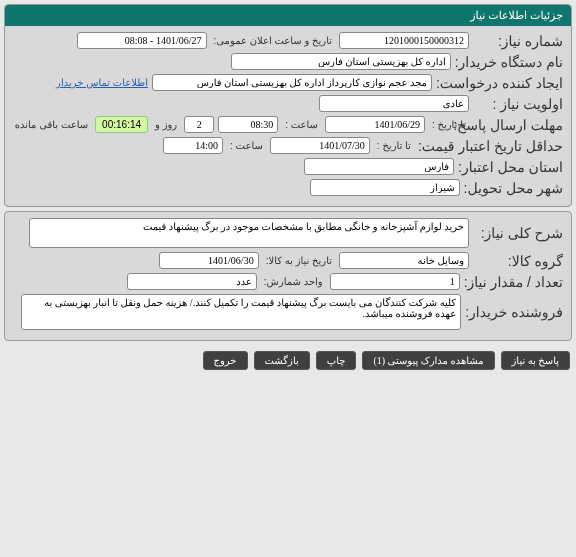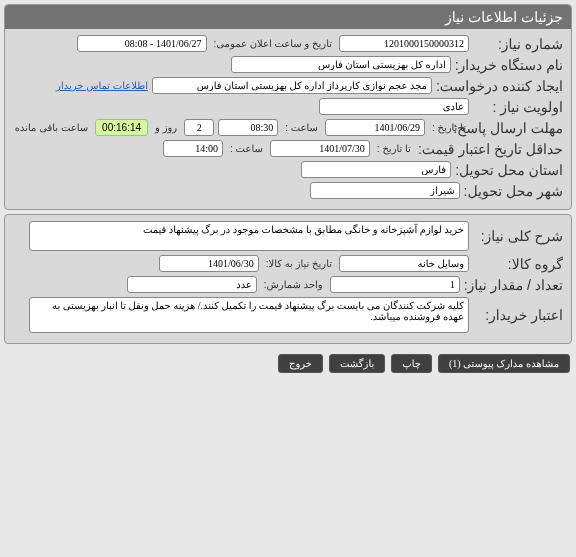--- a/index.html
+++ b/index.html
@@ -12,25 +12,25 @@
   height: 557px;
   overflow: hidden;
 }
 .panel {
   background: #d9d9d9;
   border: 1px solid #999;
   border-radius: 4px;
   margin: 4px;
 }
 .panel-header {
-  background: #737373;
+  background: #0f766e;
   color: #fff;
   padding: 4px 8px;
   border-radius: 4px 4px 0 0;
-  font-size: 14px;
+  font-size: 11px;
 }
 .panel-body {
   padding: 6px 8px;
 }
 .row {
   display: flex;
   align-items: center;
   margin-bottom: 4px;
   gap: 4px;
 }
@@ -137,21 +137,21 @@
 
     <div class="row">
       <span class="label">حداقل تاریخ اعتبار قیمت:</span>
       <span class="label-sm">تا تاریخ :</span>
       <input type="text" class="w100" value="1401/07/30" style="">
       <span class="label-sm">ساعت :</span>
       <input type="text" class="w60" value="14:00" style="">
     </div>
 
     <div class="row">
-      <span class="label">استان محل تحویل:</span>
+      <span class="label">استان محل اعتبار:</span>
       <input type="text" class="w150" value="فارس" style="">
     </div>
 
     <div class="row">
       <span class="label">شهر محل تحویل:</span>
       <input type="text" class="w150" value="شیراز" style="">
     </div>
 
   </div>
 </div>
@@ -173,25 +173,26 @@
 
 
     <div class="row">
       <span class="label">تعداد / مقدار نیاز:</span>
       <input type="text" class="w130" value="1" style="">
       <span class="label-sm">واحد شمارش:</span>
       <input type="text" class="w130" value="عدد" style="">
     </div>
 
     <div class="row">
-      <span class="label">اعتبار خریدار:</span>
+      <span class="label">فروشنده خریدار:</span>
       <textarea class="w440" style="height: 36px;">کلیه شرکت کنندگان می بایست برگ پیشنهاد قیمت را تکمیل کنند./ هزینه حمل ونقل تا انبار بهزیستی به عهده فروشنده میباشد.</textarea>
     </div>
 
   </div>
 </div>
 
 <div class="btn-row">
+  <button class="btn">پاسخ به نیاز</button>
   <button class="btn">مشاهده مدارک پیوستی (1)</button>
   <button class="btn">چاپ</button>
   <button class="btn">بازگشت</button>
   <button class="btn">خروج</button>
 </div>
 
 </body></html>

